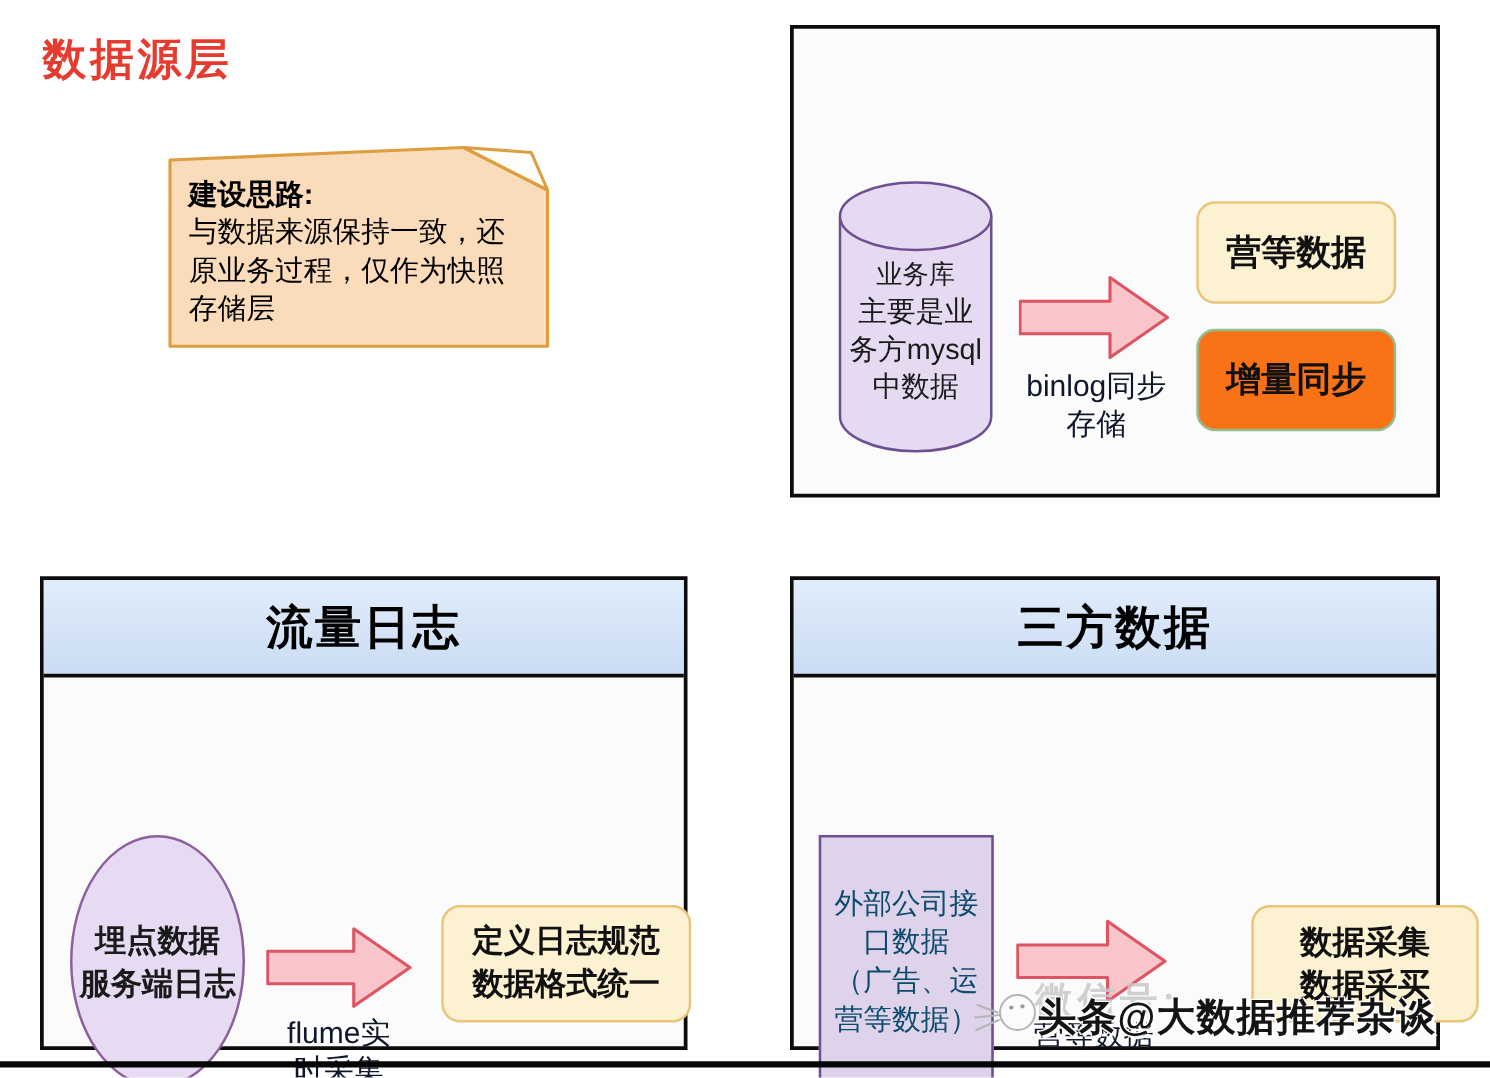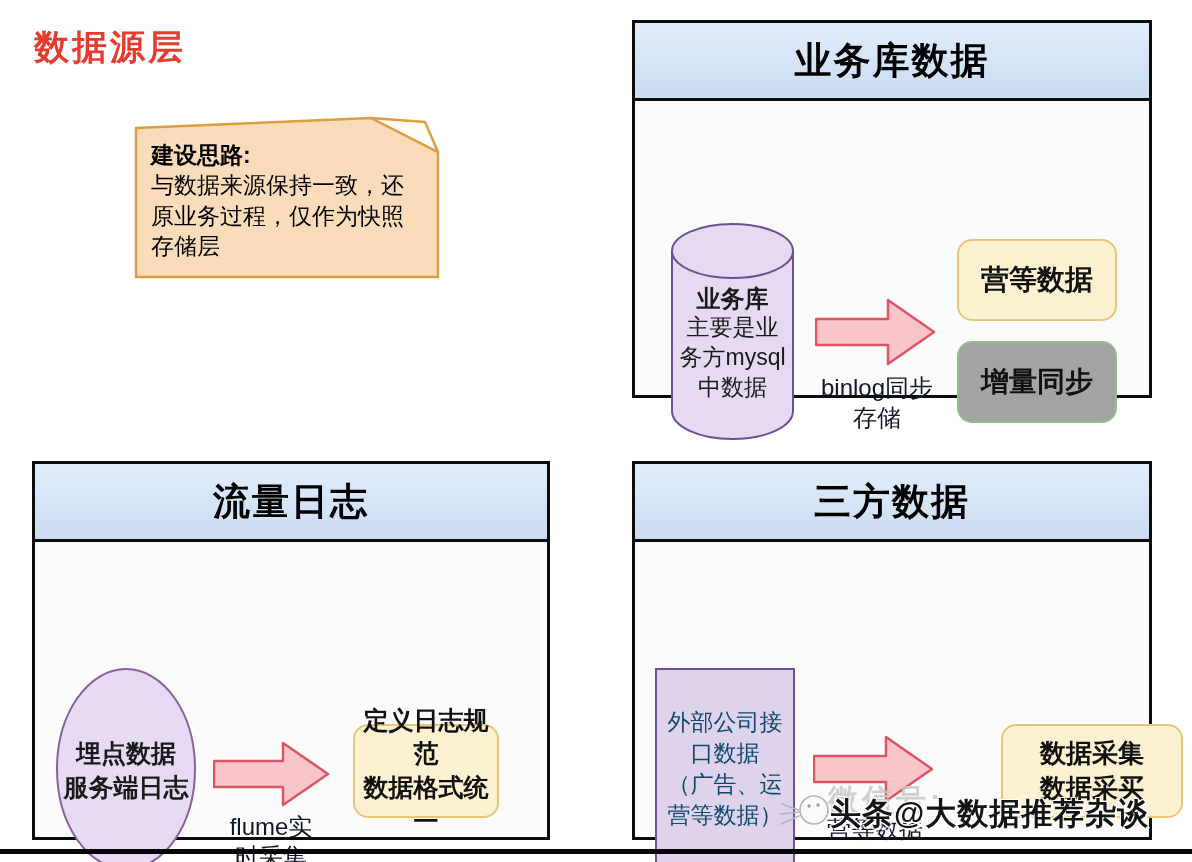--- a/index.html
+++ b/index.html
@@ -43,21 +43,21 @@
   .shape-wrap{position:absolute;}
   .shape-text{
     position:absolute;left:0;width:100%;text-align:center;color:#1a1a1a;
   }
   .pill{
     position:absolute;box-sizing:border-box;border-radius:15px;
     display:flex;align-items:center;justify-content:center;text-align:center;
     font-weight:bold;color:#111;
   }
   .pill.yellow{background:#fcf1d0;border:2.5px solid #e9c57c;}
-  .pill.green{background:#a3a3a3;border:2.5px solid #94bd8e;}
+  .pill.green{background:#f97316;border:2.5px solid #94bd8e;}
   .arrow-label{
     position:absolute;text-align:center;font-size:24px;color:#0f172a;line-height:1.25;
   }
 
   
   .bottom-rule{
     position:absolute;left:0;top:849px;width:1192px;height:5px;background:#060606;
   }
 
   
@@ -83,29 +83,28 @@
     <path d="M3,14 L238,4 L305,38 L305,163 L3,163 Z" fill="#fbdcba" stroke="#dc9e41" stroke-width="2.5" stroke-linejoin="round"></path>
     <path d="M238,4 L305,38 L292,8 Z" fill="#fffdf8" stroke="#dc9e41" stroke-width="2.5" stroke-linejoin="round"></path>
   </svg>
   <div class="note-text">
     <span class="note-heading">建设思路:</span><br>
     <span class="ml">与数据来源保持一致，还原业务过程，仅作为快照存储层</span>
   </div>
 </div>
 
 <div class="panel" style="left:632px;top:20px;width:520px;height:378px;">
-  <div class="panel-header">业务库数据</div>
   <div class="panel-body" style="height:294px;">
 
     <div class="shape-wrap" style="left:34px;top:120px;width:127px;height:222px;">
       <svg width="127" height="222" viewBox="0 0 127 222">
         <path d="M3,30 L3,190 A60.5,28 0 0 0 124,190 L124,30" fill="#e5daf1" stroke="#6e4f92" stroke-width="2"></path>
         <ellipse cx="63.5" cy="30" rx="60.5" ry="27" fill="#e5daf1" stroke="#6e4f92" stroke-width="2"></ellipse>
       </svg>
-      <div class="shape-text" style="top:62px;font-size:24px;font-weight:bold;">业务库</div>
+      <div class="shape-text" style="top:62px;font-size:21px;font-weight:normal;">业务库</div>
       <div class="shape-text ml" style="top:92px;font-size:23px;line-height:1.3;">主要是业
 务方mysql
 中数据</div>
     </div>
 
     <div class="shape-wrap" style="left:180px;top:196px;width:122px;height:70px;">
       <svg width="122" height="70" viewBox="0 0 122 70">
         <polygon points="1,22 73,22 73,3 119,35 73,67 73,48 1,48" fill="#f8c5ca" stroke="#dd5462" stroke-width="2.5" stroke-linejoin="round"></polygon>
       </svg>
     </div>
@@ -130,21 +129,21 @@
     </div>
 
     <div class="shape-wrap" style="left:178px;top:198px;width:118px;height:68px;">
       <svg width="118" height="68" viewBox="0 0 118 68">
         <polygon points="1,21 70,21 70,3 115,34 70,65 70,47 1,47" fill="#f8c5ca" stroke="#dd5462" stroke-width="2.5" stroke-linejoin="round"></polygon>
       </svg>
     </div>
     <div class="arrow-label ml" style="left:166px;top:270px;width:140px;">flume实
 时采集</div>
 
-    <div class="pill yellow ml" style="left:318px;top:182px;width:146px;height:94px;font-size:25px;line-height:1.35;">定义日志规范
+    <div class="pill yellow ml" style="left:318px;top:182px;width:200px;height:94px;font-size:25px;line-height:1.35;">定义日志规范
 数据格式统一</div>
   </div>
 </div>
 
 <div class="panel" style="left:632px;top:461px;width:520px;height:379px;">
   <div class="panel-header">三方数据</div>
   <div class="panel-body" style="height:295px;">
 
     <div class="shape-wrap" style="left:20px;top:126px;width:140px;height:202px;box-sizing:border-box;background:#ded3ea;border:2.5px solid #6e4f92;display:flex;align-items:center;justify-content:center;">
       <div class="ml" style="text-align:center;font-size:23px;line-height:1.35;color:#0c4a6e;">外部公司接

